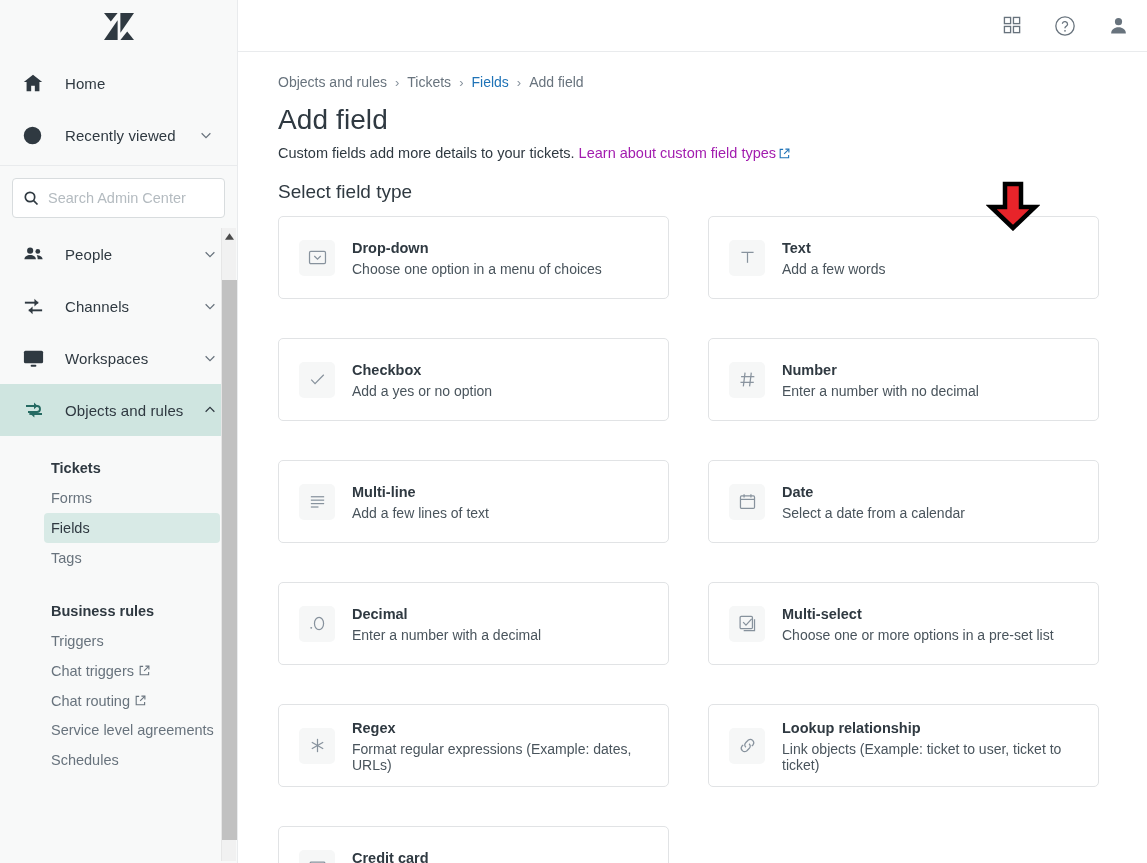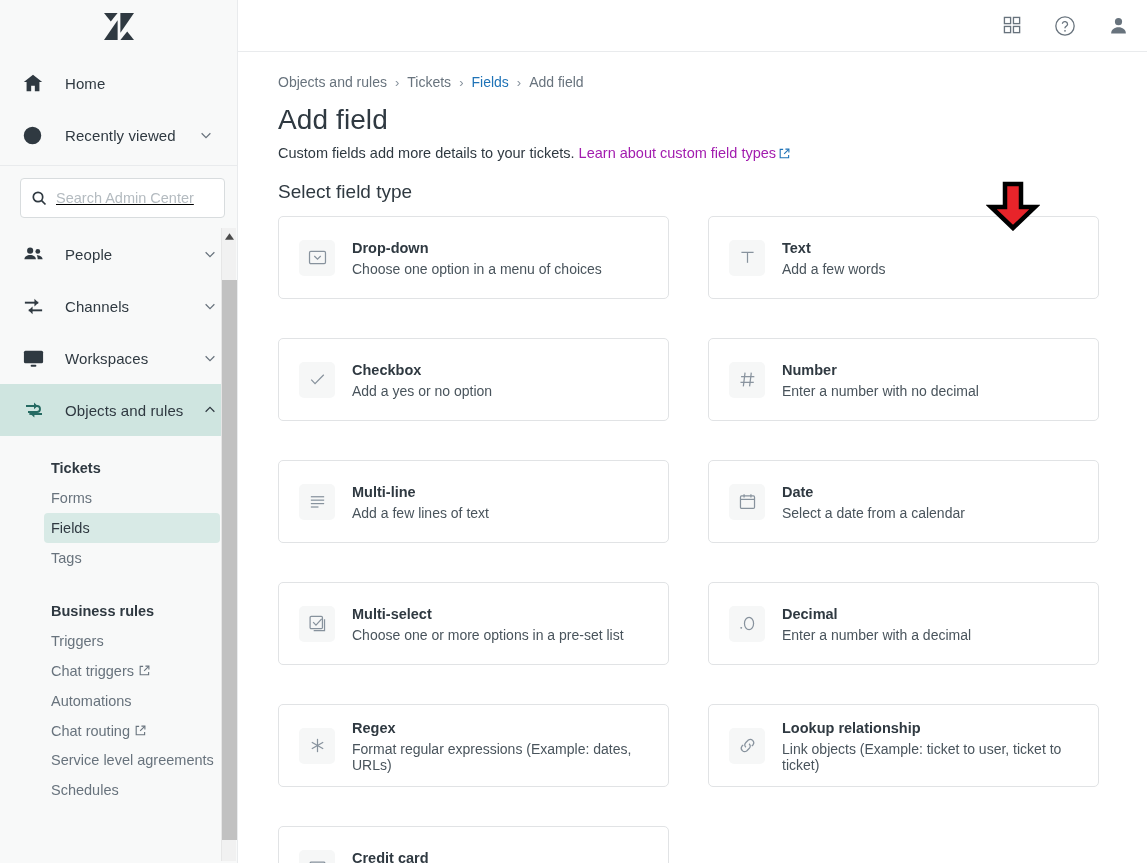--- a/index.html
+++ b/index.html
@@ -38,21 +38,21 @@
     flex: 1 1 auto; margin-left: 17px;
     font-size: 15px; color: #2f3941; letter-spacing: .1px;
   }
   .nav-row .nav-chev { width: 16px; color: #68737d; display: flex; align-items: center; }
   .nav-row.active { background: #cfe5e0; }
   .nav-row.active .nav-ico { color: #256a62; }
   .nav-row.active .nav-chev { color: #2f3941; }
 
   .divider { height: 1px; background: #e9ebed; margin: 4px 0 0 0; }
 
-  .search-wrap { padding: 12px 12px 10px 20px; text-decoration: underline; }
+  .search-wrap { padding: 12px 12px 10px 12px; }
   .search-box {
     display: flex; align-items: center;
     height: 40px; background: #ffffff;
     border: 1px solid #d8dcde; border-radius: 4px;
     padding: 0 10px;
   }
   .search-box .s-ico { color: #2f3941; display: flex; align-items: center; }
   .search-input {
     border: none; outline: none; background: transparent;
     font-family: "Liberation Sans", sans-serif;
@@ -282,23 +282,20 @@
         </div>
         <div class="sub-item">
           <span>Chat triggers</span>
           <span class="ext-ico">
             <svg width="11" height="11" viewBox="0 0 12 12" fill="none" stroke="currentColor" stroke-width="1.2">
                 <path d="M4.5 1.5H1.3v9.2h9.2V7.5"></path>
                 <path d="M7 1.2h3.8V5"></path>
                 <path d="M10.6 1.4L5.6 6.4"></path>
               </svg>
           </span>
-        </div>
-        <div class="sub-item">
-          <span>Automations</span>
         </div>
         <div class="sub-item">
           <span>Chat routing</span>
           <span class="ext-ico">
             <svg width="11" height="11" viewBox="0 0 12 12" fill="none" stroke="currentColor" stroke-width="1.2">
                 <path d="M4.5 1.5H1.3v9.2h9.2V7.5"></path>
                 <path d="M7 1.2h3.8V5"></path>
                 <path d="M10.6 1.4L5.6 6.4"></path>
               </svg>
           </span>
@@ -457,41 +454,41 @@
           </span>
           <span class="card-text">
             <span class="card-title">Date</span>
             <span class="card-desc" style="display:block">Select a date from a calendar</span>
           </span>
         </div>
 
         <div class="card">
           <span class="card-ico">
             <svg width="19" height="19" viewBox="0 0 20 20" fill="none" stroke="currentColor" stroke-width="1.3">
+                <circle cx="3.4" cy="14.6" r="1" fill="currentColor" stroke="none"></circle>
+                <ellipse cx="11.6" cy="10" rx="4.8" ry="6.4"></ellipse>
+              </svg>
+          </span>
+          <span class="card-text">
+            <span class="card-title">Decimal</span>
+            <span class="card-desc" style="display:block">Enter a number with a decimal</span>
+          </span>
+        </div>
+
+        <div class="card">
+          <span class="card-ico">
+            <svg width="19" height="19" viewBox="0 0 20 20" fill="none" stroke="currentColor" stroke-width="1.3">
                 <rect x="2.2" y="2.4" width="13" height="13" rx="1.2"></rect>
                 <path d="M5.4 8.6l3 3.2 6-6.6"></path>
                 <path d="M17.4 5.6v11.8H6"></path>
               </svg>
           </span>
           <span class="card-text">
             <span class="card-title">Multi-select</span>
             <span class="card-desc" style="display:block">Choose one or more options in a pre-set list</span>
-          </span>
-        </div>
-
-        <div class="card">
-          <span class="card-ico">
-            <svg width="19" height="19" viewBox="0 0 20 20" fill="none" stroke="currentColor" stroke-width="1.3">
-                <circle cx="3.4" cy="14.6" r="1" fill="currentColor" stroke="none"></circle>
-                <ellipse cx="11.6" cy="10" rx="4.8" ry="6.4"></ellipse>
-              </svg>
-          </span>
-          <span class="card-text">
-            <span class="card-title">Decimal</span>
-            <span class="card-desc" style="display:block">Enter a number with a decimal</span>
           </span>
         </div>
 
         <div class="card">
           <span class="card-ico">
             <svg width="19" height="19" viewBox="0 0 20 20" fill="none" stroke="currentColor" stroke-width="1.3">
                 <path d="M10 3v14"></path>
                 <path d="M4 6.5l12 7"></path>
                 <path d="M16 6.5l-12 7"></path>
               </svg>

